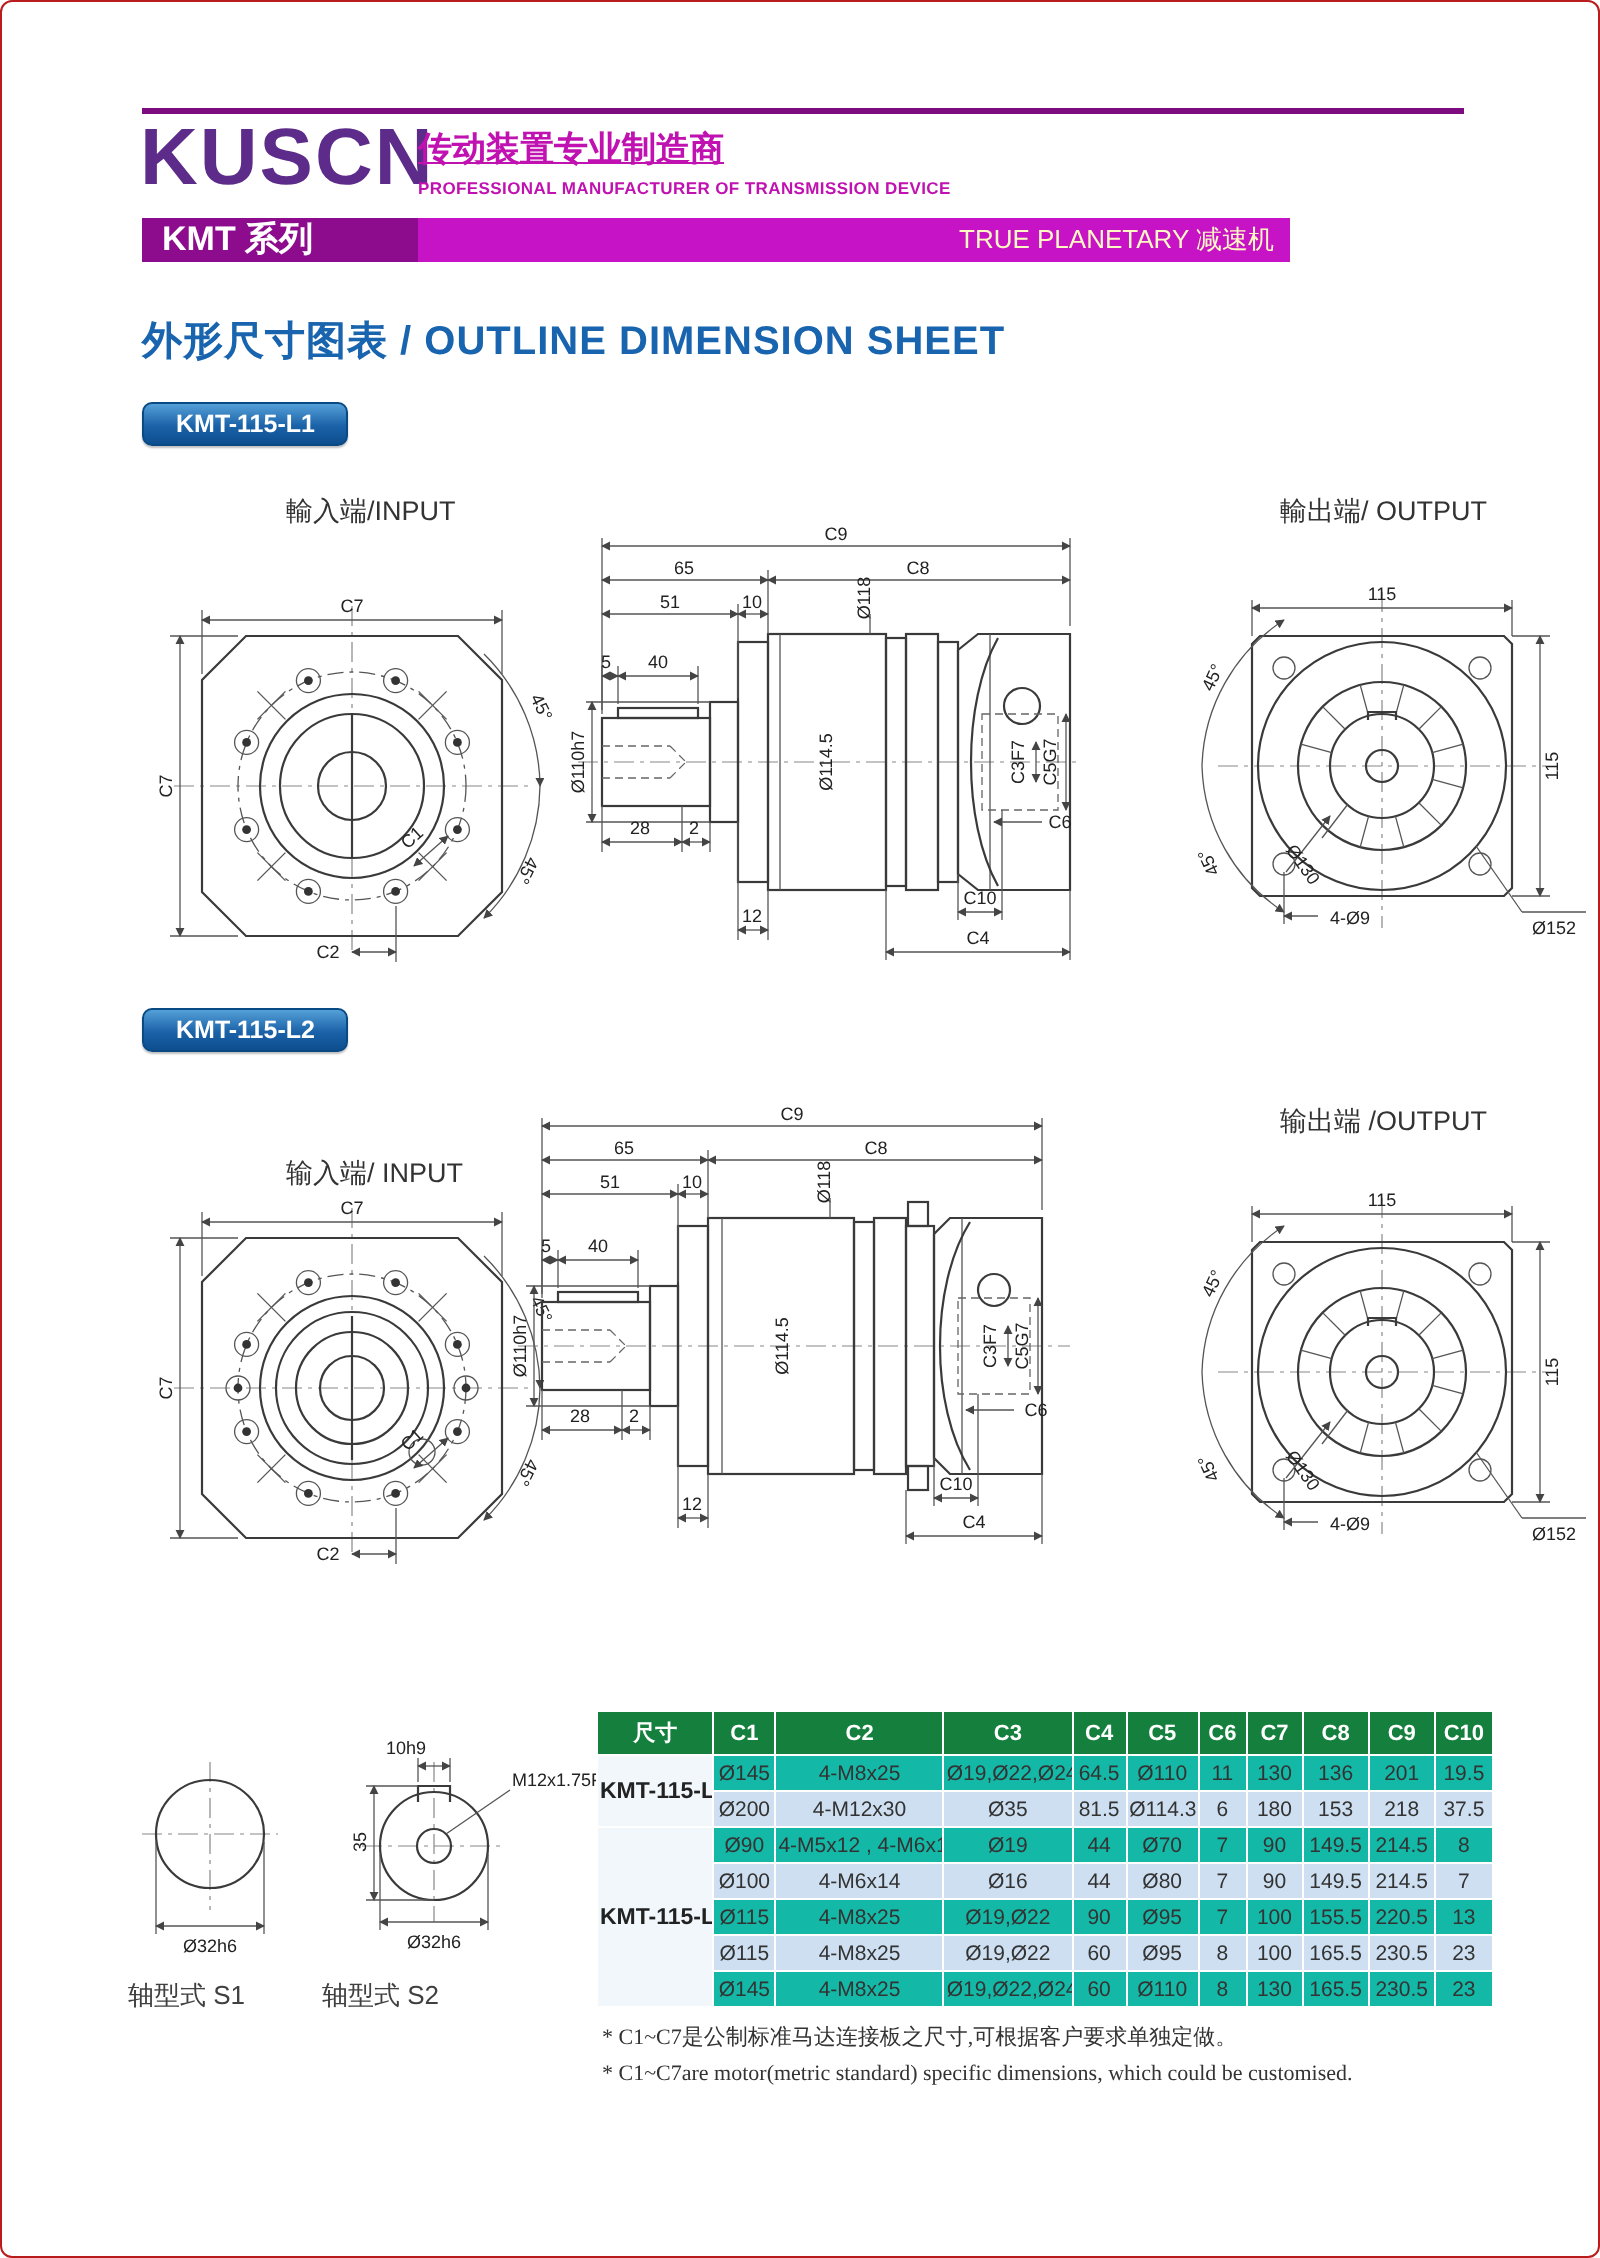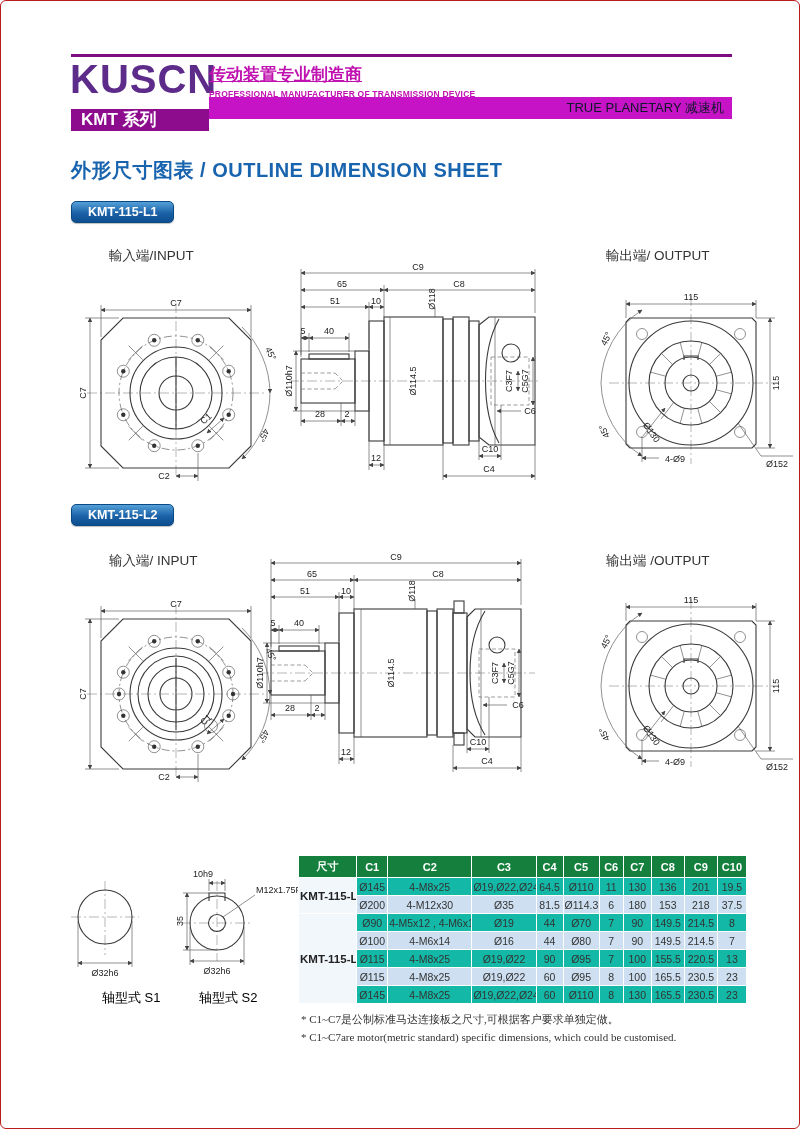--- a/index.html
+++ b/index.html
@@ -3,25 +3,25 @@
 <meta charset="utf-8">
 <style>
   html,body{margin:0;padding:0;background:#fff;font-family:"Liberation Sans",sans-serif;}
   .page{position:relative;width:798px;height:1127px;background:#fff;border:1px solid #b91c1c;border-radius:6px;overflow:hidden;}
   
   .toprule{position:absolute;left:70px;top:53px;width:661px;height:3px;background:#7c0c80;}
   .logo{position:absolute;left:69px;top:56px;font-size:40px;font-weight:bold;letter-spacing:1px;color:#5d2b89;}
   .tag-zh{position:absolute;left:208px;top:62px;font-size:17px;font-weight:bold;color:#c012b0;text-decoration:underline;}
   .tag-en{position:absolute;left:208px;top:88px;font-size:8.5px;font-weight:bold;letter-spacing:0.2px;color:#c012b0;}
   .banner-l{position:absolute;left:70px;top:108px;width:138px;height:22px;background:#8d0b8d;color:#fff;font-size:17px;font-weight:bold;line-height:22px;padding-left:10px;box-sizing:border-box;}
-  .banner-r{position:absolute;left:208px;top:96px;width:523px;height:22px;background:#c513c5;color:#0f172a;font-size:13px;line-height:22px;text-align:right;padding-right:8px;box-sizing:border-box;}
+  .banner-r{position:absolute;left:208px;top:108px;width:436px;height:22px;background:#c513c5;color:#fef9c3;font-size:13px;line-height:22px;text-align:right;padding-right:8px;box-sizing:border-box;}
   .title{position:absolute;left:70px;top:156px;font-size:20px;font-weight:bold;color:#1864ae;letter-spacing:0.5px;}
   .badge{position:absolute;display:inline-block;padding:3px 16px;border-radius:5px;color:#fff;font-size:12.5px;font-weight:bold;background:linear-gradient(180deg,#54a0d8 0%,#1b62a8 55%,#0d4e8f 100%);border:1px solid #0a4a84;box-shadow:0 1px 1px rgba(0,0,0,0.25);}
-  .viewlabel{position:absolute;font-size:13.5px;color:#333;}
-  .caption{position:absolute;font-size:13px;color:#000000;margin-left:38px;}
+  .viewlabel{position:absolute;font-size:13.5px;color:#333;margin-left:34px;}
+  .caption{position:absolute;font-size:13px;color:#404040;}
   svg.draw{position:absolute;overflow:visible;}
   svg .ol{fill:none;stroke:#3a3a3a;stroke-width:1.1;}
   svg .tl{fill:none;stroke:#555;stroke-width:0.65;}
   svg .dl{fill:none;stroke:#555;stroke-width:0.65;}
   svg .cl{fill:none;stroke:#888;stroke-width:0.6;stroke-dasharray:10 3 2 3;}
   svg .hd{fill:none;stroke:#666;stroke-width:0.65;stroke-dasharray:4 2.5;}
   svg text.dim{font-family:"Liberation Sans",sans-serif;font-size:9px;fill:#222;}
   svg .dot{fill:#333;stroke:none;}
   
   .dimtable{position:absolute;left:297px;top:854px;width:449px;border-collapse:collapse;table-layout:fixed;border:1px solid #aac4dd;}
@@ -246,21 +246,21 @@
       <line class="tl" x1="63" y1="150" x2="63" y2="176"></line>
       <line class="dl" x1="63" y1="172" x2="80" y2="172" marker-start="url(#ar)"></line>
       <text class="dim" x="96" y="176" text-anchor="middle">4-Ø9</text>
       <line class="tl" x1="159" y1="137" x2="182" y2="170"></line>
       <line class="tl" x1="182" y1="170" x2="214" y2="170"></line>
       <text class="dim" x="198" y="181" text-anchor="middle">Ø152</text>
     </g>
   </svg>
 
   <div class="badge" style="left:70px;top:503px;">KMT-115-L2</div>
-  <div class="viewlabel" style="left:108px;top:551px;">输入端/ INPUT</div>
+  <div class="viewlabel" style="left:108px;top:577px;">输入端/ INPUT</div>
   <div class="viewlabel" style="left:605px;top:551px;">输出端 /OUTPUT</div>
 
   <svg class="draw" style="left:60px;top:575px;" width="230" height="212" viewBox="0 0 230 212">
     <g>
       <line class="cl" x1="26" y1="118" x2="204" y2="118"></line>
       <line class="cl" x1="115" y1="28" x2="115" y2="200"></line>
       <path class="ol" d="M62 43 H168 L190 65 V171 L168 193 H62 L40 171 V65 Z"></path>
       <circle class="tl" cx="115" cy="118" r="57" style="stroke-dasharray:8 3 2 3"></circle>
       <circle class="ol" cx="115" cy="118" r="46"></circle>
       <circle class="ol" cx="115" cy="118" r="38"></circle>

